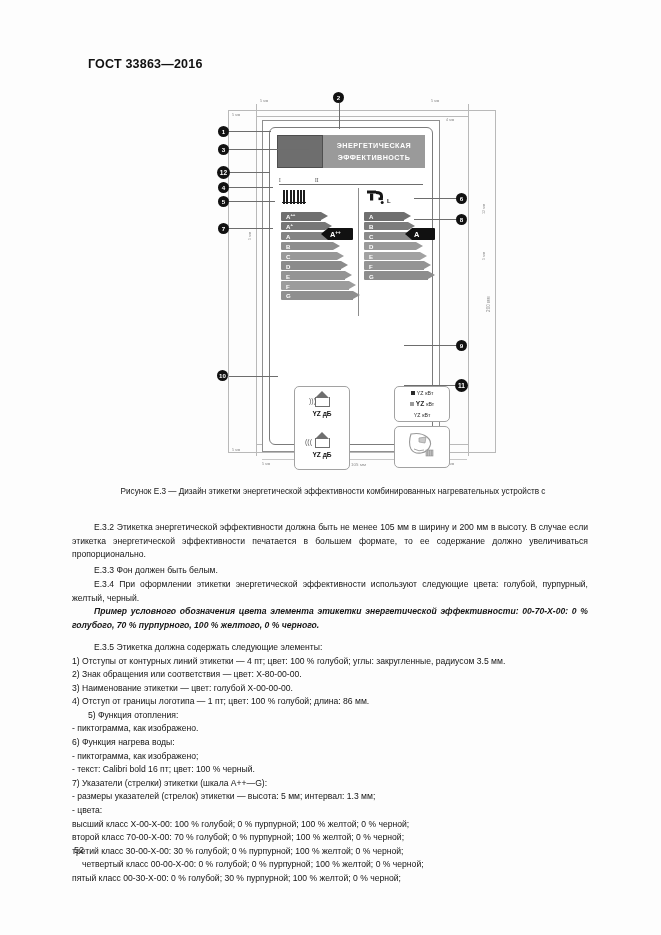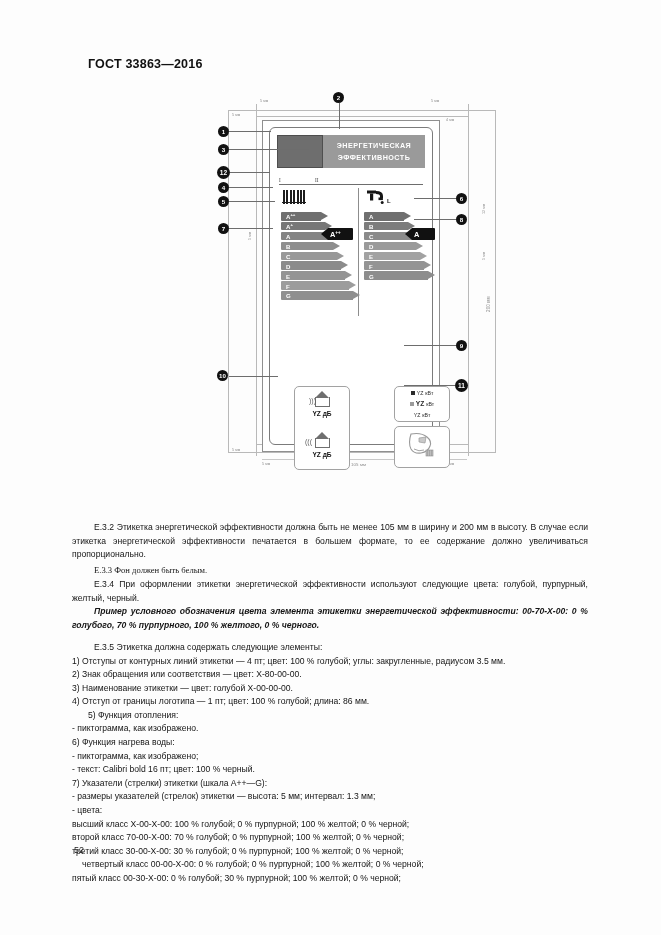--- a/index.html
+++ b/index.html
@@ -674,27 +674,28 @@
     <div class="leader" style="left:196px; top:127px; width:42px;"></div>
 
     <div class="marker" style="left:238px; top:248px;">9</div>
     <div class="leader" style="left:186px; top:253px; width:52px;"></div>
 
     <div class="marker big" style="left:237px; top:287px;">11</div>
     <div class="leader" style="left:186px; top:293px; width:51px;"></div>
   </div>
 
   <div class="caption">
+    <div>Рисунок Е.3 — Дизайн этикетки энергетической эффективности комбинированных нагревательных устройств с</div>
   </div>
 
   <div class="body-block" style="top:521px;">
     <p class="ind">Е.3.2 Этикетка энергетической эффективности должна быть не менее 105 мм в ширину и 200 мм в высоту. В случае если этикетка энергетической эффективности печатается в большем формате, то ее содержание должно увеличиваться пропорционально.</p>
   </div>
 
-  <div class="body-block" style="top:564px;font-family:Liberation Serif, serif;">
+  <div class="body-block" style="top:564px;">
     <p class="ind">Е.3.3 Фон должен быть белым.</p>
   </div>
 
   <div class="body-block" style="top:578px;">
     <p class="ind">Е.3.4 При оформлении этикетки энергетической эффективности используют следующие цвета: голубой, пурпурный, желтый, черный.</p>
   </div>
 
   <div class="body-block em-block" style="top:605px;">
     <p class="ind">Пример условного обозначения цвета элемента этикетки энергетической эффективности: 00-70-Х-00: 0 % голубого, 70 % пурпурного, 100 % желтого, 0 % черного.</p>
   </div>

